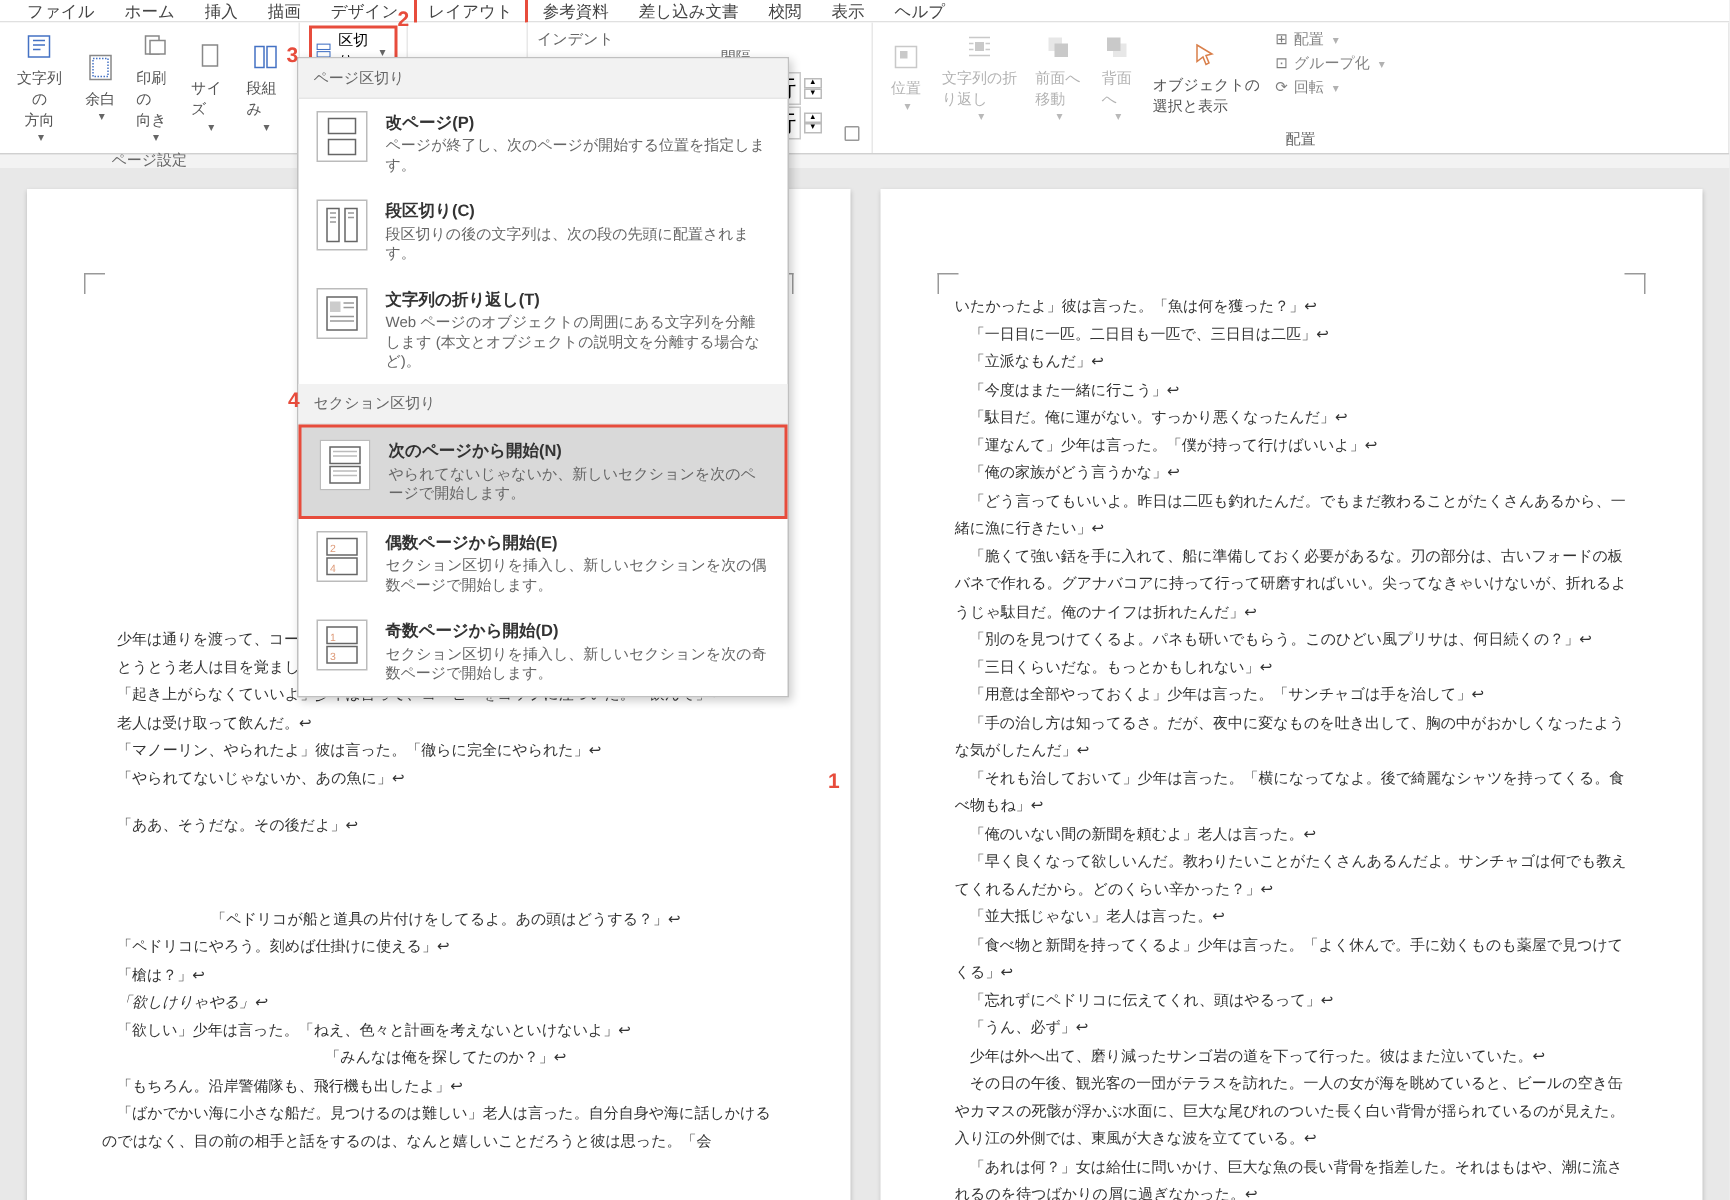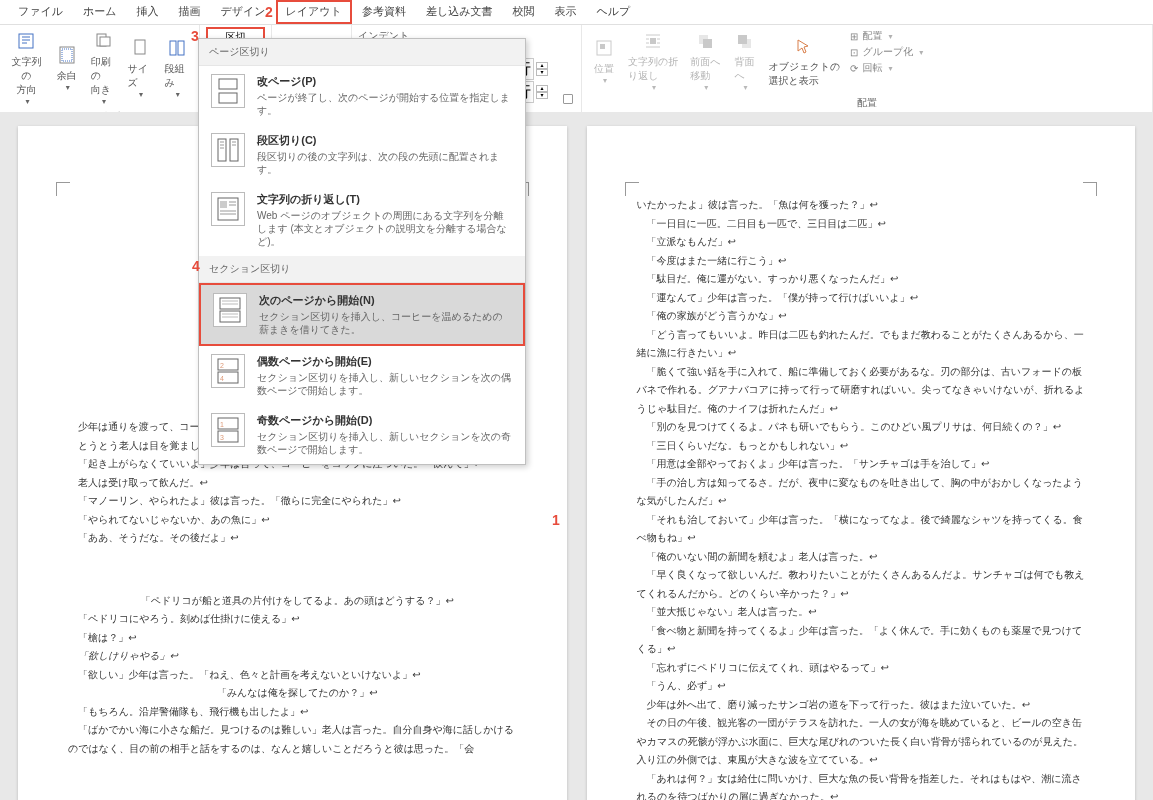--- a/index.html
+++ b/index.html
@@ -1,19 +1,19 @@
 <!DOCTYPE html>
 <html><head>
 <meta charset="utf-8">
 <style>
 * { box-sizing: border-box; margin: 0; padding: 0; }
 body { font-family: "Meiryo", "MS PGothic", sans-serif; font-size: 11px; background: #f3f3f3; width: 1153px; height: 800px; overflow: hidden; position: relative; }
 
 
-.menubar { background: #fff; height: 25px; display: flex; padding: 0 8px; border-bottom: 1px solid #e0e0e0; }
+.menubar { background: #fff; height: 15px; display: flex; align-items: center; padding: 0 8px; border-bottom: 1px solid #e0e0e0; }
 .menubar .item { padding: 4px 10px; cursor: pointer; color: #444; }
 .menubar .item.active { border: 2px solid #e74c3c; padding: 2px 8px; }
 
 
 .ribbon { background: #fff; height: 88px; display: flex; border-bottom: 1px solid #d0d0d0; position: relative; }
 .ribbon-group { border-right: 1px solid #e8e8e8; padding: 2px 6px; display: flex; flex-direction: column; }
 .ribbon-group .ctrl-row { display: flex; gap: 4px; flex: 1; }
 .ribbon-group .grp-label { font-size: 10px; color: #666; text-align: center; padding-top: 2px; position:relative;}
 .ribbon-btn { display: flex; flex-direction: column; align-items: center; justify-content: center; padding: 2px 4px; cursor: pointer; font-size: 10px; color:#555; min-width:32px;}
 .ribbon-btn .ic { width: 24px; height: 24px; margin-bottom: 2px; display:flex;align-items:center;justify-content:center;}
@@ -312,21 +312,21 @@
   <div class="dd-item highlight">
     <div class="ddic">
         <svg viewBox="0 0 28 28">
           <rect x="4" y="2" width="20" height="11" fill="none" stroke="#666"></rect>
           <rect x="4" y="15" width="20" height="11" fill="none" stroke="#666"></rect>
           <path d="M6 5h16M6 8h16M6 18h16M6 21h16" stroke="#bbb"></path>
         </svg>
       </div>
     <div class="ddtxt">
         <div class="title">次のページから開始(N)</div>
-        <div class="desc">セクション区切りを挿入し、コーヒーを温めるための薪まきを借りてきた。</div>
+        <div class="desc">やられてないじゃないか、新しいセクションを次のページで開始します。</div>
       </div>
   </div>
   <div class="dd-item">
     <div class="ddic">
         <svg viewBox="0 0 28 28">
           <rect x="4" y="2" width="20" height="11" fill="none" stroke="#666"></rect>
           <text x="6" y="11" font-size="7" fill="#d97">2</text>
           <rect x="4" y="15" width="20" height="11" fill="none" stroke="#666"></rect>
           <text x="6" y="24" font-size="7" fill="#d97">4</text>
         </svg>
@@ -369,21 +369,21 @@
           <p>いて、また来る」↩</p>
           <p>&nbsp;</p>
           <p>ばに座</p>
           <p>戻った。</p>
           <p style="text-align: left;">　少年は通りを渡って、コーヒーを温めるための薪まきを借りてきた。↩</p>
           <p style="text-align: left;">　とうとう老人は目を覚ました。↩</p>
           <p style="text-align: left;">　「起き上がらなくていいよ」少年は言って、コーヒーをコップに注ついだ。「飲んで」↩</p>
           <p style="text-align: left;">　老人は受け取って飲んだ。↩</p>
           <p style="text-align: left;">　「マノーリン、やられたよ」彼は言った。「徹らに完全にやられた」↩</p>
           <p style="text-align: left;">　「やられてないじゃないか、あの魚に」↩</p>
-          <p style="text-align: left;">　「ああ、そうだな。その後だよ」↩</p>
+          <p style="text-align: left; margin-top: 13px;">　「ああ、そうだな。その後だよ」↩</p>
           <p style="text-align: center; margin-top: 44px;">　「ペドリコが船と道具の片付けをしてるよ。あの頭はどうする？」↩</p>
           <p style="text-align: left;">　「ペドリコにやろう。刻めば仕掛けに使える」↩</p>
           <p style="text-align: left;">　「槍は？」↩</p>
           <p style="text-align: left; font-style: italic;">　「欲しけりゃやる」↩</p>
           <p style="text-align: left;">　「欲しい」少年は言った。「ねえ、色々と計画を考えないといけないよ」↩</p>
           <p style="text-align: center;">　「みんなは俺を探してたのか？」↩</p>
           <p style="text-align: left;">　「もちろん。沿岸警備隊も、飛行機も出したよ」↩</p>
           <p style="text-align: left;">　「ばかでかい海に小さな船だ。見つけるのは難しい」老人は言った。自分自身や海に話しかけるのではなく、目の前の相手と話をするのは、なんと嬉しいことだろうと彼は思った。「会</p>
         </div>
     </div>

